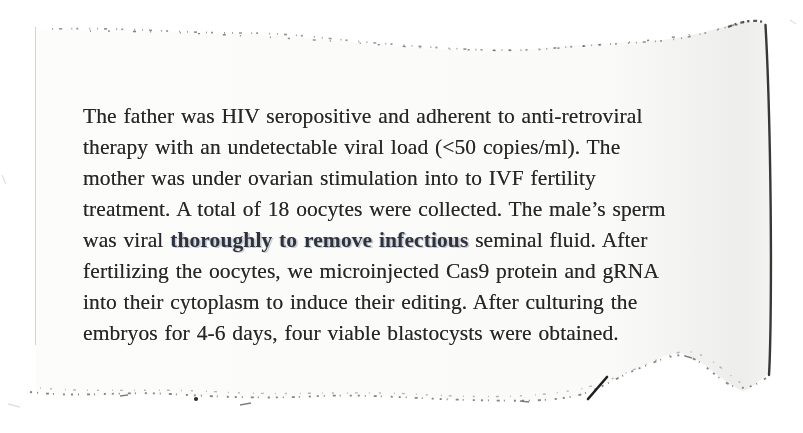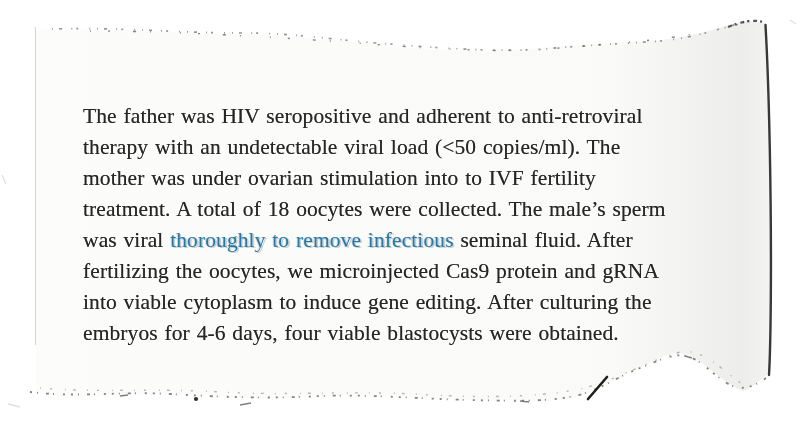--- a/index.html
+++ b/index.html
@@ -27,25 +27,26 @@
   .pline{
     font-size:21.5px;
     line-height:31px;
     white-space:nowrap;
     word-spacing:0.06em;
     letter-spacing:0.1px;
     text-shadow:0 0 0.4px rgba(20,20,20,0.55);
   }
   .seg-degraded{
     display:inline;
-    color:#0369a1;
+    color:#0f172a;
     opacity:.88;
     filter:blur(0.7px);
     text-shadow:1.6px 0.6px 0 rgba(130,130,130,0.45),
                 -1px -0.4px 0 rgba(160,160,160,0.35);
+    font-weight:bold;
   }
 </style>
 </head>
 <body>
 
 <div class="stage">
 
   <svg class="tear-svg" width="803" height="433" viewBox="0 0 803 433" xmlns="http://www.w3.org/2000/svg">
     <defs>
       <linearGradient id="paperGrad" x1="0" y1="0" x2="1" y2="0">
@@ -105,17 +106,17 @@
     <div class="pline">The father was HIV seropositive and adherent to anti-retroviral</div>
     <div class="pline">therapy with an undetectable viral load (&lt;50 copies/ml). The</div>
     <div class="pline">mother was under ovarian stimulation into to IVF fertility</div>
     <div class="pline">treatment. A total of 18 oocytes were collected. The male’s sperm</div>
     <div class="pline">
       <span>was viral</span>
       <span class="seg-degraded">thoroughly to remove infectious</span>
       <span>seminal fluid. After</span>
     </div>
     <div class="pline">fertilizing the oocytes, we microinjected Cas9 protein and gRNA</div>
-    <div class="pline">into viable cytoplasm to induce gene editing. After culturing the</div>
+    <div class="pline">into their cytoplasm to induce their editing. After culturing the</div>
     <div class="pline">embryos for 4-6 days, four viable blastocysts were obtained.</div>
   </div>
 
 </div>
 
 </body></html>

